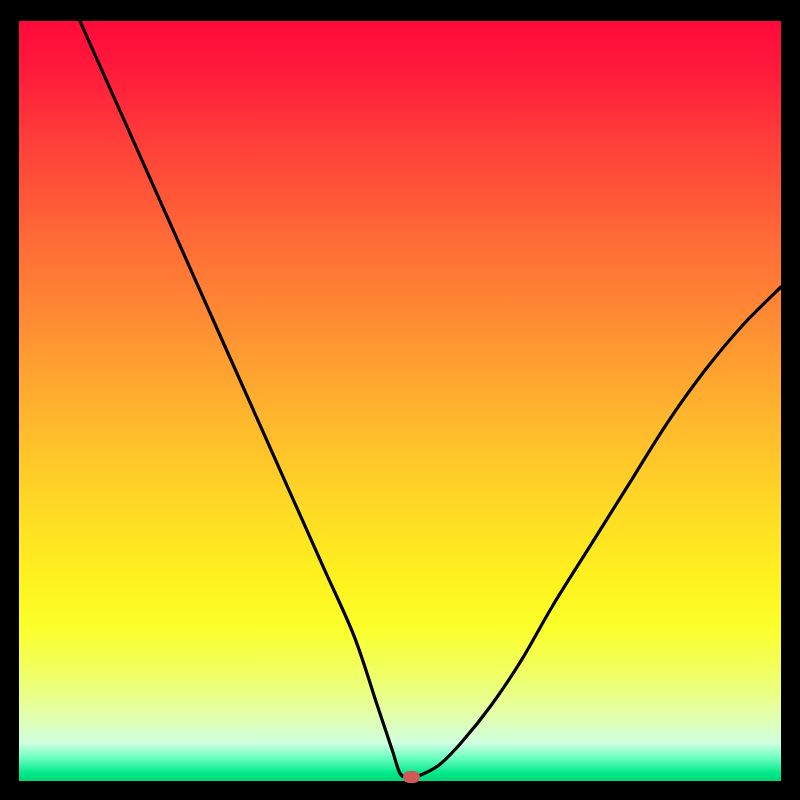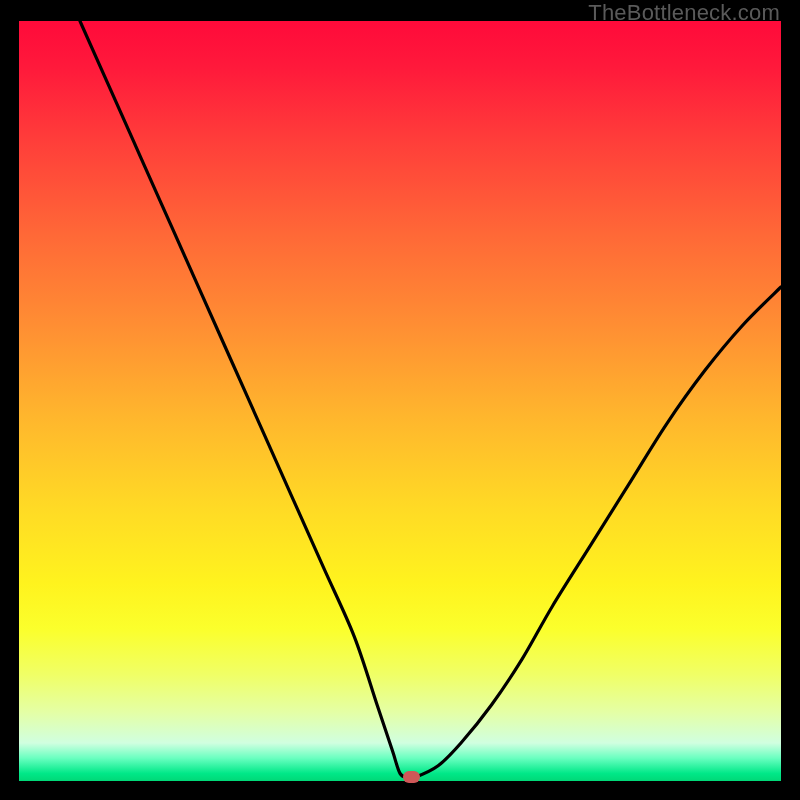--- a/index.html
+++ b/index.html
@@ -74,14 +74,13 @@
 </head>
 <body>
 
 <div class="frame">
   <div class="plot">
     <svg class="curve" viewBox="0 0 762 760" preserveAspectRatio="none">
       <path id="curve-path" fill="none" stroke="#000" stroke-width="3.2" stroke-linecap="round" stroke-linejoin="round" d="M 60.96,0 C 66.04,11.399999999999997 81.28,45.599999999999966 91.44,68.39999999999998 C 101.6,91.19999999999999 111.76,114.00000000000006 121.92,136.80000000000007 C 132.08,159.60000000000008 142.24,182.40000000000006 152.4,205.20000000000005 C 162.56,228.00000000000003 172.72,250.79999999999998 182.88,273.59999999999997 C 193.04,296.4 203.20000000000002,319.19999999999993 213.36,341.99999999999994 C 223.52,364.79999999999995 233.68,387.59999999999997 243.84,410.4 C 254,433.2 264.15999999999997,456 274.32,478.8 C 284.48,501.6 294.64,524.4000000000001 304.8,547.2 C 314.96000000000004,570 326.39000000000004,592.8000000000001 335.28000000000003,615.6 C 344.17,638.4 351.78999999999996,665 358.14,684 C 364.49,703 369.57,718.2 373.38,729.6 C 377.19,741 378.46,747.9666666666667 381,752.4 C 383.54,756.8333333333333 386.08,755.5666666666667 388.62,756.2 C 391.16,756.8333333333334 391.16,758.1 396.24,756.2 C 401.32,754.3000000000001 411.48,750.5 419.1,744.8 C 426.72,739.0999999999999 433.07,732.1333333333333 441.96,722 C 450.84999999999997,711.8666666666667 462.28,697.9333333333334 472.44,684 C 482.6,670.0666666666666 492.76,654.8666666666667 502.92,638.4 C 513.08,621.9333333333333 521.97,604.2 533.4,585.2 C 544.8299999999999,566.2 558.8,544.6666666666666 571.5,524.4 C 584.2,504.1333333333333 596.9000000000001,483.8666666666666 609.6,463.59999999999997 C 622.3,443.3333333333333 634.9999999999999,421.8 647.6999999999999,402.8 C 660.4,383.8 673.1,366.0666666666666 685.8000000000001,349.59999999999997 C 698.5000000000001,333.1333333333333 711.2,317.93333333333334 723.9,304 C 736.5999999999999,290.06666666666666 755.65,272.3333333333333 762,266"></path>
     </svg>
     <div class="marker" id="marker" style="left: 383.93px; top: 750.2px; background: rgb(207, 88, 88);"></div>
   </div>
-  <div class="watermark">TheBottleneck.com</div>
 </div>
 
 </body></html>

